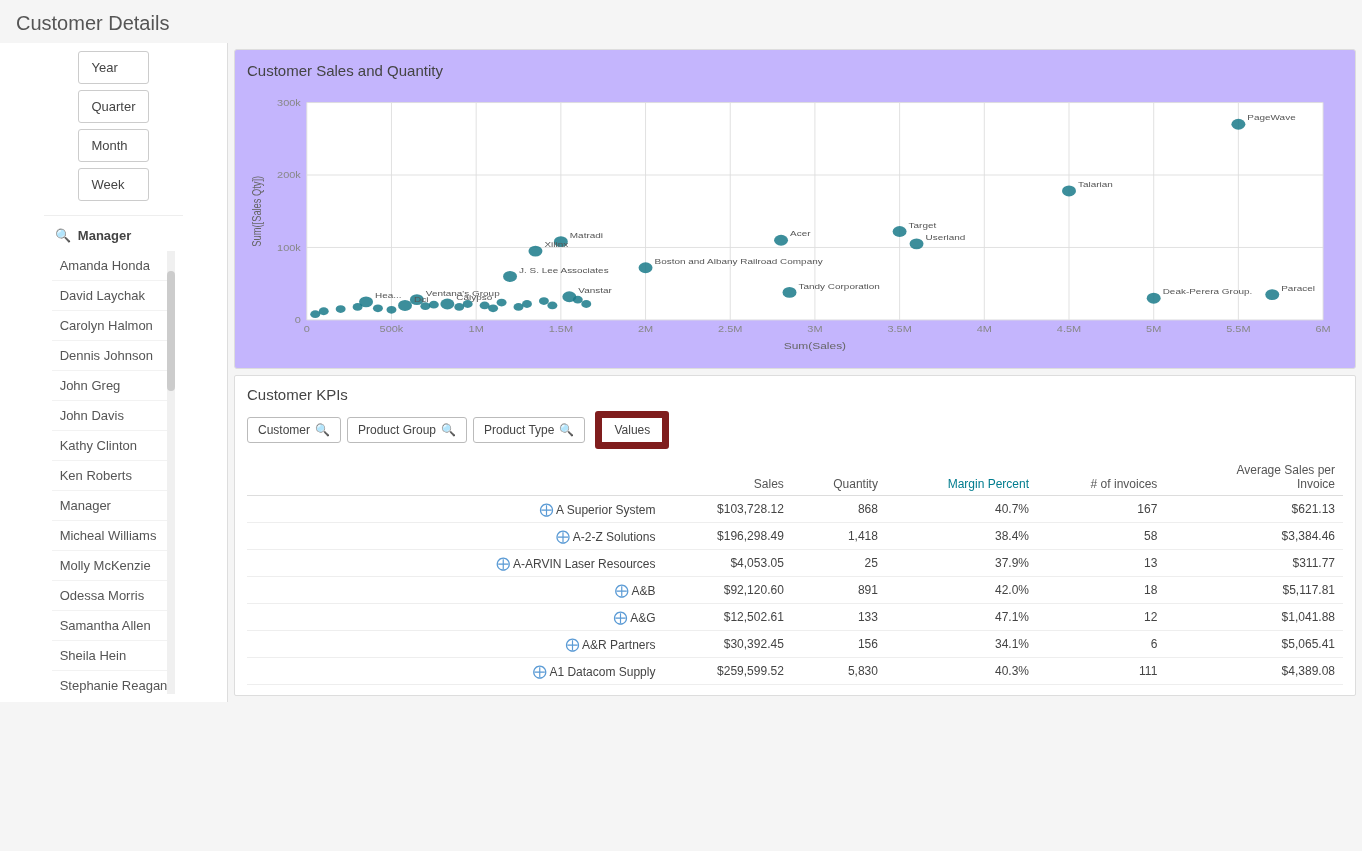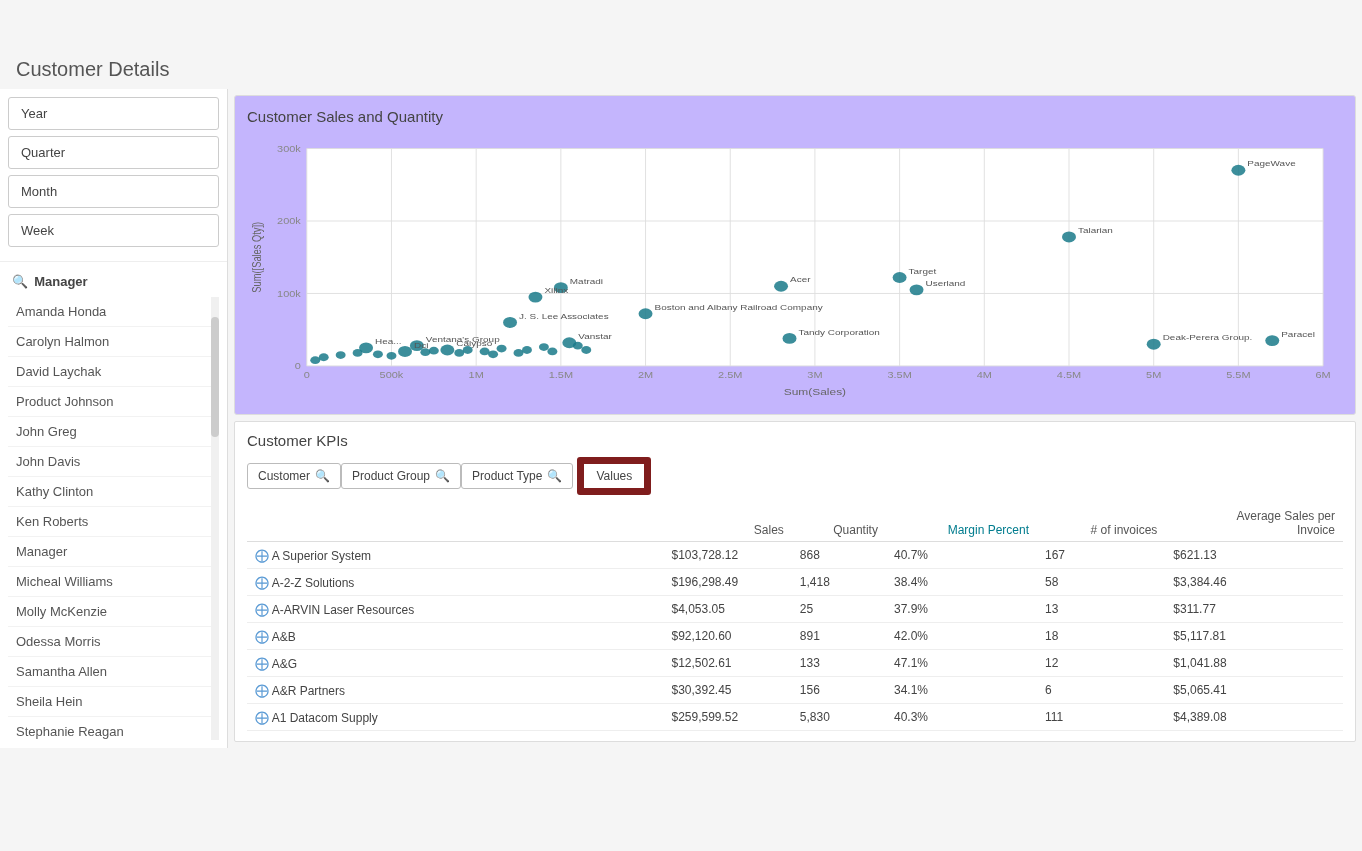--- a/index.html
+++ b/index.html
@@ -1,24 +1,24 @@
 <!DOCTYPE html>
 <html><head>
   <meta charset="utf-8">
   <style>
     * { box-sizing: border-box; margin: 0; padding: 0; }
     body { font-family: 'Segoe UI', Arial, sans-serif; background: #f5f5f5; font-size: 13px; color: #333; }
 
-    .page { display: flex; flex-direction: column; height: 702px; overflow: hidden; margin-top: 46px; }
+    .page { display: flex; flex-direction: column; height: 702px; overflow: hidden; }
     .page-title { padding: 12px 16px 8px; font-size: 20px; font-weight: 400; color: #555; background: #f5f5f5; }
 
     .main-layout { display: flex; flex: 1; overflow: hidden; }
 
     
-    .sidebar { width: 228px; min-width: 228px; background: #fff; border-right: 1px solid #ddd; display: flex; flex-direction: column; overflow: hidden; }
+    .sidebar { width: 228px; min-width: 228px; background: #fff; border-right: 1px solid #ddd; display: flex; flex-direction: column; overflow: hidden; align-items: center; }
     .sidebar-filters { padding: 8px; }
     .filter-item { border: 1px solid #ccc; border-radius: 3px; padding: 8px 12px; margin-bottom: 6px; background: #fff; font-size: 13px; color: #444; cursor: pointer; }
 
     .sidebar-manager { padding: 8px; border-top: 1px solid #eee; flex: 1; overflow: hidden; display: flex; flex-direction: column; }
     .manager-header { font-size: 13px; font-weight: 600; color: #444; padding: 4px 4px 8px; display: flex; align-items: center; gap: 6px; }
     .manager-header .search-icon { color: #888; font-size: 13px; }
     .manager-list-container { flex: 1; overflow-y: auto; position: relative; }
     .manager-list { list-style: none; }
     .manager-list li { padding: 7px 8px; font-size: 13px; color: #555; cursor: pointer; border-bottom: 1px solid #f2f2f2; }
     .scrollbar-track { position: absolute; right: 0; top: 0; width: 8px; height: 100%; background: #f0f0f0; }
@@ -29,30 +29,30 @@
 
     
     .chart-panel { background: #c4b5fd; border: 1px solid #ddd; border-radius: 3px; flex: 1; min-height: 0; padding: 12px; }
     .panel-title { font-size: 15px; font-weight: 500; color: #444; margin-bottom: 8px; }
 
     .chart-area { position: relative; width: 100%; height: calc(100% - 30px); }
     .chart-svg { width: 100%; height: 100%; }
 
     
     .kpi-panel { background: #fff; border: 1px solid #ddd; border-radius: 2px; flex: 0 0 auto; padding: 10px 12px; }
-    .kpi-controls { display: flex; margin-bottom: 10px; align-items: center; }
+    .kpi-controls { display: flex; gap: 6px; margin-bottom: 10px; align-items: center; }
     .kpi-filter-btn { border: 1px solid #bbb; border-radius: 3px; padding: 5px 10px; font-size: 12px; color: #444; background: #fff; cursor: pointer; display: flex; align-items: center; gap: 5px; }
     .values-btn { border: 7px solid #7f1d1d; border-radius: 3px; padding: 5px 12px; font-size: 12px; color: #444; background: #fff; cursor: pointer; margin-left: 4px; }
 
     
     .kpi-table { width: 100%; border-collapse: collapse; font-size: 12px; }
     .kpi-table th { text-align: right; font-weight: 400; color: #555; padding: 4px 8px; border-bottom: 1px solid #ddd; vertical-align: bottom; }
     .kpi-table th.left-col { text-align: left; }
     .kpi-table th.blue-text { color: #007c8e; }
-    .kpi-table td { padding: 5px 8px; border-bottom: 1px solid #eee; color: #444; text-align: left; }
+    .kpi-table td { padding: 5px 8px; border-bottom: 1px solid #eee; color: #444; text-align: right; }
     .expand-icon { color: #5b9bd5; font-size: 14px; cursor: pointer; }
 
     .name-td { text-align: left; }
   </style>
 </head>
 <body>
 
 <div class="page">
   <div class="page-title">Customer Details</div>
 
@@ -67,23 +67,23 @@
           <div class="filter-item">Week</div>
         </div>
       <div class="sidebar-manager">
         <div class="manager-header">
           <span class="search-icon">🔍</span>
           <span>Manager</span>
         </div>
         <div class="manager-list-container">
           <ul class="manager-list" id="manager-list">
               <li>Amanda Honda</li>
+              <li>David Laychak</li>
               <li>Carolyn Halmon</li>
-              <li>David Laychak</li>
-              <li>Product Johnson</li>
+              <li>Dennis Johnson</li>
               <li>John Greg</li>
               <li>John Davis</li>
               <li>Kathy Clinton</li>
               <li>Ken Roberts</li>
               <li>Manager</li>
               <li>Micheal Williams</li>
               <li>Molly McKenzie</li>
               <li>Odessa Morris</li>
               <li>Samantha Allen</li>
               <li>Sheila Hein</li>

